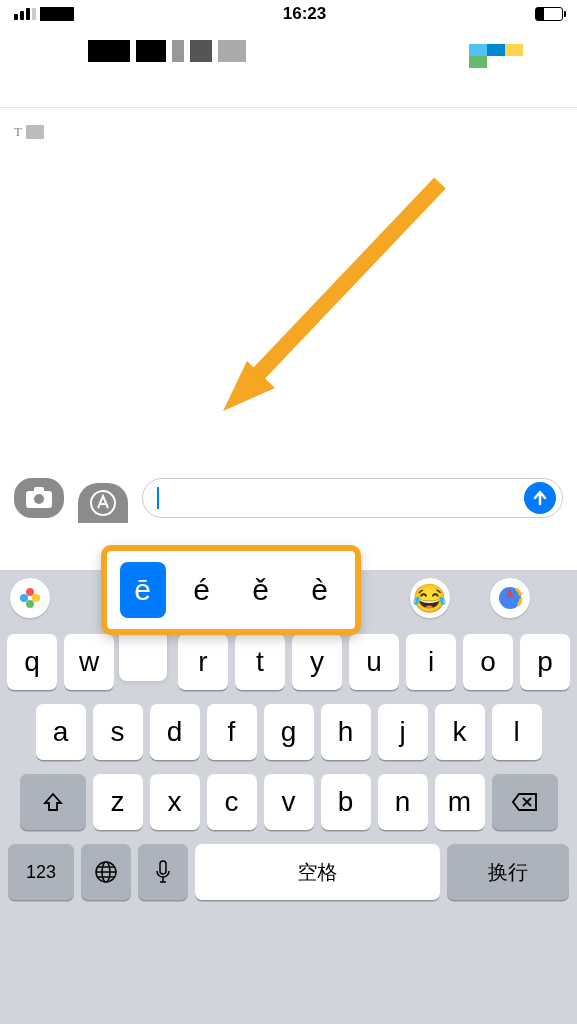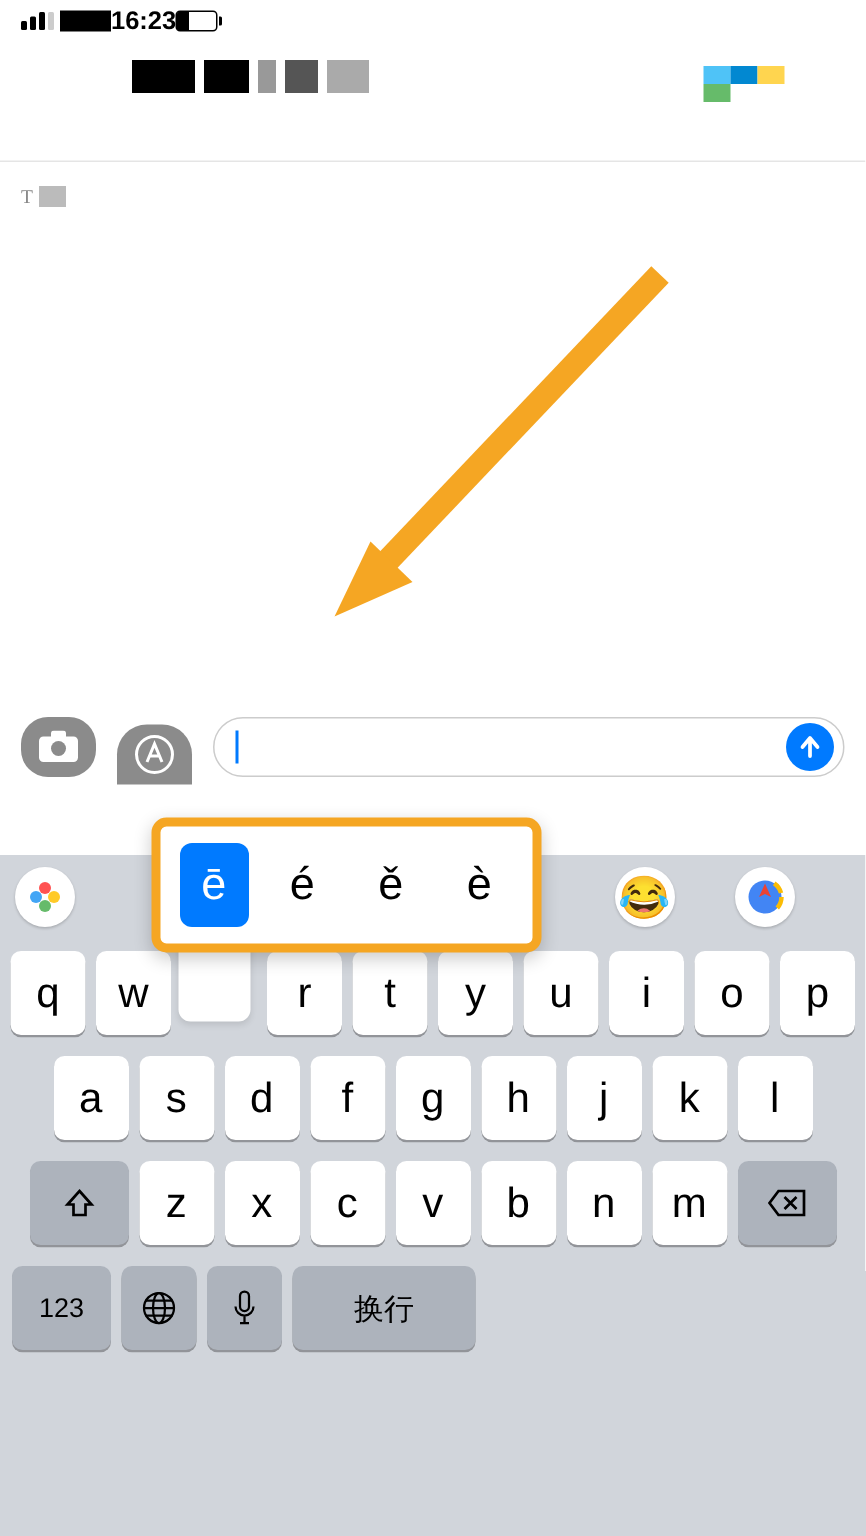--- a/index.html
+++ b/index.html
@@ -1,18 +1,18 @@
 <!DOCTYPE html>
 <html><head>
 <meta charset="utf-8">
 <style>
 * { margin: 0; padding: 0; box-sizing: border-box; font-family: -apple-system, Helvetica, Arial, sans-serif; }
 body { width: 577px; height: 1024px; background: #fff; position: relative; overflow: hidden; }
 
-.status-bar { height: 28px; display: flex; align-items: center; padding: 0 14px; font-weight: 600; }
+.status-bar { height: 28px; display: flex; align-items: center; justify-content: space-between; padding: 0 14px; font-weight: 600; }
 .status-left { display: flex; align-items: center; gap: 4px; }
 .status-center { font-size: 17px; }
 .status-right { display: flex; align-items: center; gap: 4px; }
 .redact { background: #000; display: inline-block; }
 .signal { display: flex; gap: 2px; align-items: flex-end; }
 .signal span { width: 4px; background: #000; border-radius: 1px; }
 .battery { width: 28px; height: 14px; border: 1.5px solid #000; border-radius: 3px; position: relative; }
 .battery::after { content: ''; position: absolute; right: -4px; top: 3px; width: 2px; height: 6px; background: #000; border-radius: 0 1px 1px 0; }
 .battery-fill { width: 30%; height: 100%; background: #000; border-radius: 1px 0 0 1px; }
 
@@ -209,16 +209,17 @@
             <line x1="4" y1="8" x2="22" y2="8" stroke="#000" stroke-width="1.5"></line>
             <line x1="4" y1="18" x2="22" y2="18" stroke="#000" stroke-width="1.5"></line>
           </svg>
       </div>
       <div class="bkey" style="width:50px">
         <svg width="16" height="24" viewBox="0 0 16 24">
             <rect x="5" y="1" width="6" height="13" rx="3" fill="none" stroke="#000" stroke-width="1.5"></rect>
             <path d="M2 11 A6 6 0 0 0 14 11 M8 17 L8 22 M5 22 L11 22" fill="none" stroke="#000" stroke-width="1.5"></path>
           </svg>
       </div>
+      <div class="bkey white" style="flex:1">空格</div>
       <div class="bkey" style="width:122px">换行</div>
     </div>
   </div>
 </div>
 
 </body></html>

